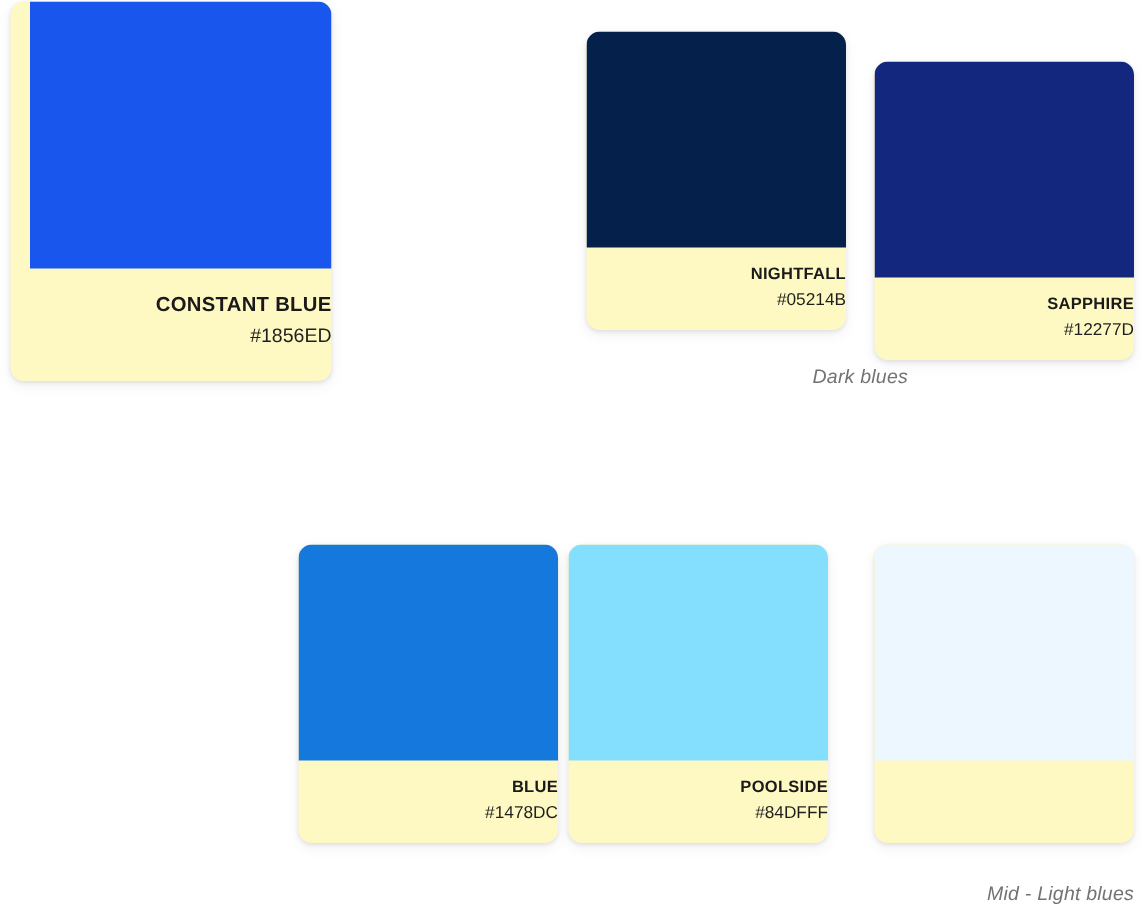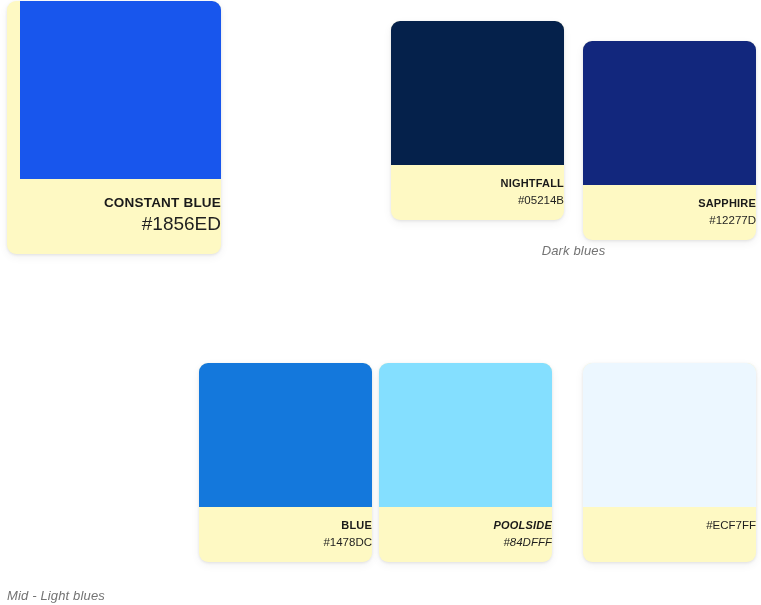--- a/index.html
+++ b/index.html
@@ -64,21 +64,21 @@
   }
   .card-hero .swatch-meta {
     padding: 16px 0 0 15px;
   }
   .card-hero .swatch-name {
     font-size: 13.5px;
     line-height: 16px;
     margin-bottom: 5px;
   }
   .card-hero .swatch-hex {
-    font-size: 19px;
+    font-size: 13px;
     line-height: 16px;
   }
 
   
   .card-sm {
     width: 173px;
     height: 199px;
   }
   .card-sm .swatch-color {
     height: 144px;
@@ -96,21 +96,21 @@
     line-height: 13px;
   }
 
   
   .pos-dark-0 { left: 391px; top: 21px; }
   .pos-dark-1 { left: 583px; top: 9px; margin-top: 32px; }
 
   
   .pos-light-0 { left: 7px;   top: 363px; }
   .pos-light-1 { left: 199px; top: 363px; }
-  .pos-light-2 { left: 379px; top: 363px; font-style: italic; }
+  .pos-light-2 { left: 379px; top: 363px; }
   .pos-light-3 { left: 583px; top: 363px; }
 
   
   .group-caption {
     position: absolute;
     font-style: italic;
     font-size: 13px;
     color: #737373;
     letter-spacing: 0.15px;
     white-space: nowrap;
@@ -118,21 +118,21 @@
   .caption-dark {
     left: 391px;
     top: 243px;
     width: 365px;
     text-align: center;
   }
   .caption-light {
     left: 7px;
     top: 588px;
     width: 749px;
-    text-align: left;
+    text-align: right;
   }
 </style>
 </head>
 <body style="background: rgb(255, 255, 255);">
 
 <div class="canvas">
 
   <div class="swatch-card card-hero">
     <div class="swatch-color" style="background: rgb(24, 86, 237);"></div>
     <div class="swatch-meta">
@@ -172,19 +172,18 @@
     <div class="swatch-color" style="background: rgb(132, 223, 255);"></div>
     <div class="swatch-meta">
       <div class="swatch-name">POOLSIDE</div>
       <div class="swatch-hex">#84DFFF</div>
     </div>
   </div>
 
   <div class="swatch-card card-sm pos-light-3">
     <div class="swatch-color" style="background: rgb(236, 247, 255);"></div>
     <div class="swatch-meta">
-      <div class="swatch-hex">#ECF7FF</div>
     </div>
   </div>
 
   <div class="group-caption caption-light">Mid - Light blues</div>
 
 </div>
 
 </body></html>

